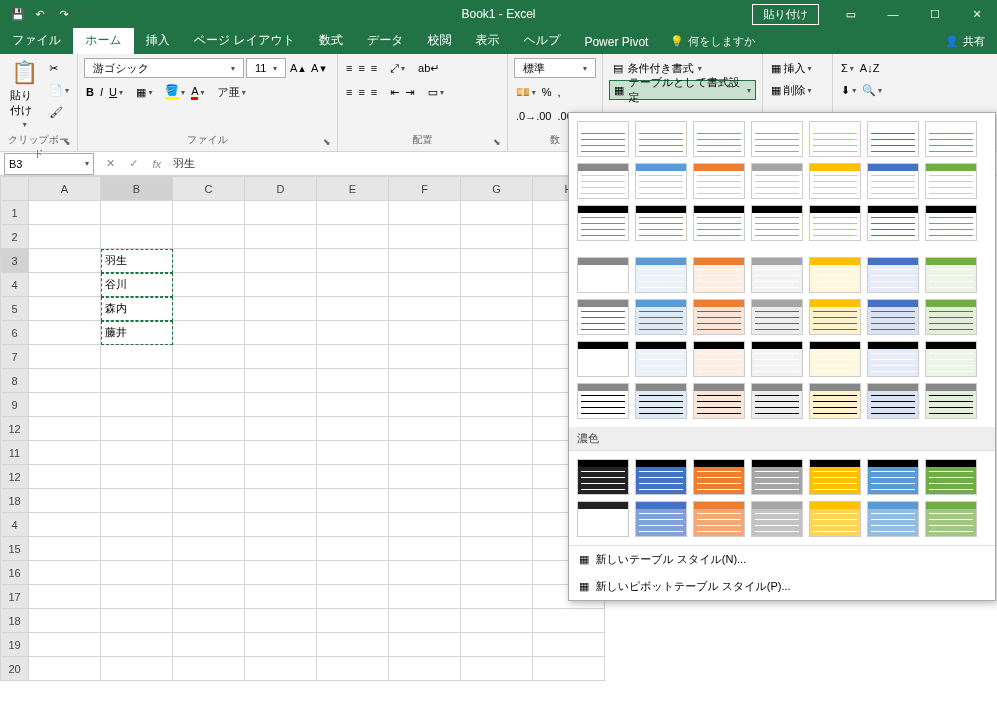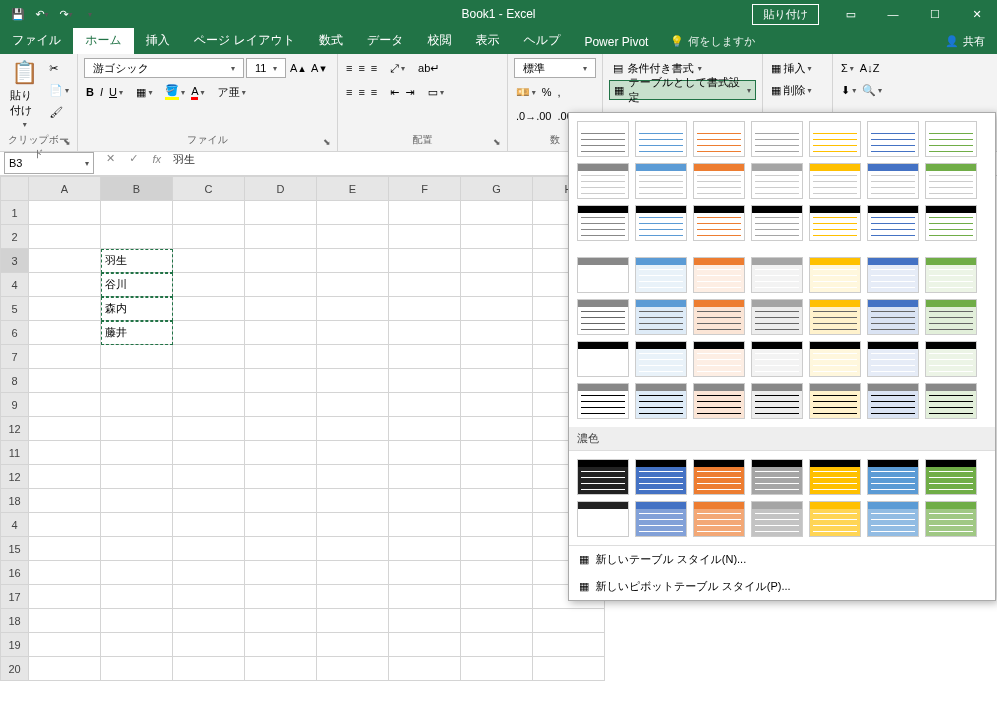--- a/index.html
+++ b/index.html
@@ -20,21 +20,21 @@
 .group{border-right:1px solid #d4d4d4;padding:4px 6px;display:flex;flex-direction:column;height:100%;position:relative}
 .group-label{margin-top:auto;text-align:center;font-size:10px;color:#666;padding-top:2px}
 .group-content{flex:1;display:flex;gap:4px}
 .btn-lg{display:flex;flex-direction:column;align-items:center;gap:2px;padding:2px 4px;cursor:pointer}
 .btn-sm{display:flex;align-items:center;gap:2px;padding:2px;cursor:pointer;height:20px}
 .dlg-launcher{position:absolute;bottom:2px;right:2px;width:12px;height:12px;font-size:9px;color:#666;cursor:pointer}
 .font-row{display:flex;gap:2px;align-items:center}
 .font-combo{height:20px;border:1px solid #ababab;background:#fff;padding:0 8px;display:flex;align-items:center;justify-content:space-between}
 .sep{width:1px;background:#d4d4d4;margin:2px 2px}
 .col{display:flex;flex-direction:column;gap:2px}
-.namebox-row{height:24px;background:#fff;border-bottom:1px solid #d4d4d4;display:flex;align-items:flex-start}
+.namebox-row{height:24px;background:#fff;border-bottom:1px solid #d4d4d4;display:flex;align-items:center}
 .namebox{width:90px;height:22px;border:1px solid #ababab;background:#fff;margin-left:4px;display:flex;align-items:center;padding:0 4px;justify-content:space-between}
 .fx-area{display:flex;align-items:center;gap:6px;margin-left:8px}
 .fx-btn{color:#888;cursor:pointer;padding:0 4px}
 .formula-bar{flex:1;padding:0 8px;color:#333}
 .grid-area{position:relative;height:calc(727px - 28px - 26px - 98px - 24px);overflow:hidden}
 table.sheet{border-collapse:collapse;table-layout:fixed}
 .sheet th,.sheet td{border:1px solid #d4d4d4;height:24px;padding:0 4px;text-align:left;font-weight:normal;background:#fff}
 .sheet th{background:#e6e6e6;text-align:center;color:#444;font-size:11px}
 .sheet .corner{width:28px;background:#e6e6e6}
 .sheet .rowhdr{width:28px;text-align:center;background:#e6e6e6}

